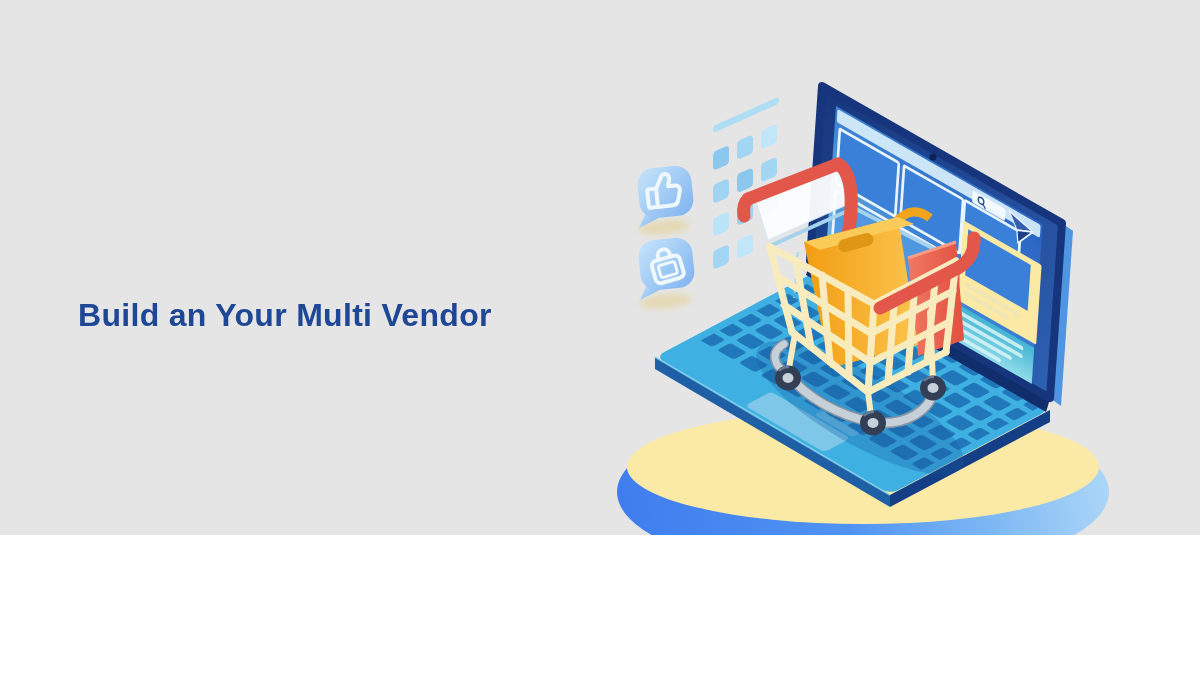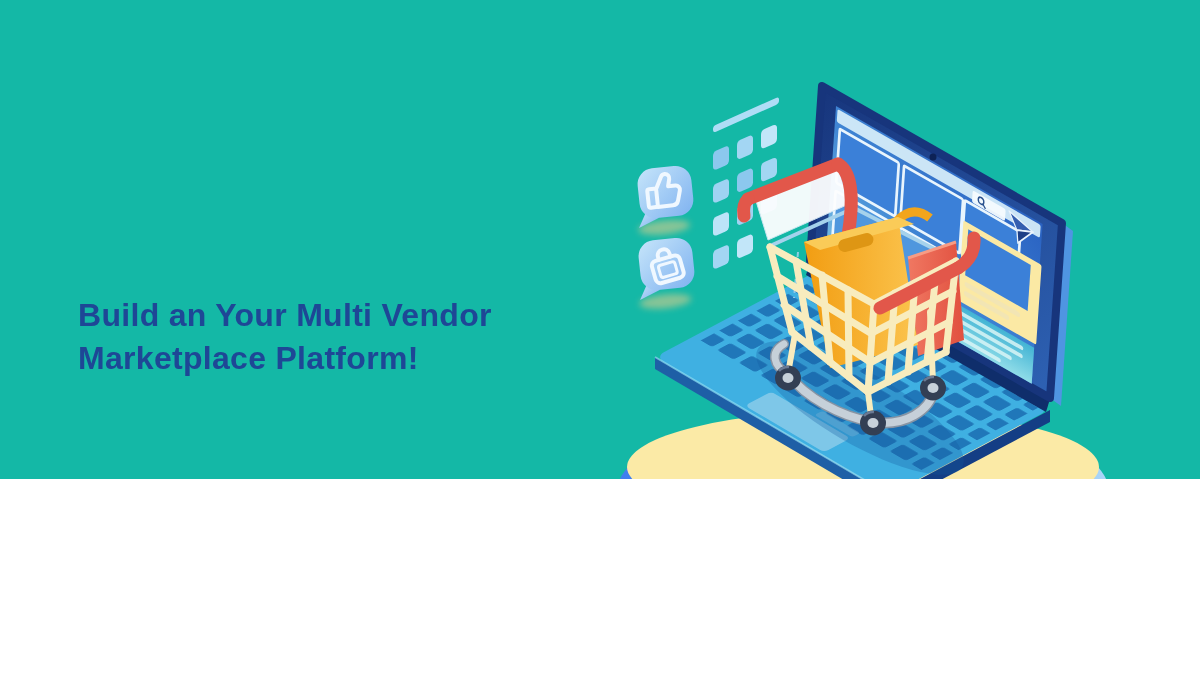--- a/index.html
+++ b/index.html
@@ -1,19 +1,19 @@
 <!DOCTYPE html>
 <html><head>
 <meta charset="utf-8">
 <style>
   html,body{margin:0;padding:0;}
   .stage{
     position:relative;
-    width:1200px;height:479px;
-    background:#14b8a6;
+    width:1200px;height:535px;
+    background:#e5e5e5;
     overflow:hidden;
     font-family:"Liberation Sans", sans-serif;
   }
   .headline{
     position:absolute;
     left:78px;top:294px;
     font-size:32px;
     line-height:43px;
     font-weight:bold;
     letter-spacing:.3px;
@@ -24,21 +24,20 @@
     left:0;top:0;
   }
 </style>
 </head>
 <body>
 
 <div class="stage">
 
   <div class="headline">
     <div>Build an Your Multi Vendor</div>
-    <div>Marketplace Platform!</div>
   </div>
 
   <svg class="illustration" width="1200" height="675" viewBox="0 0 1200 675">
     <defs>
       <linearGradient id="gradRing" gradientUnits="userSpaceOnUse" x1="617" y1="500" x2="1109" y2="430">
         <stop offset="0" stop-color="#3F7DEE"></stop>
         <stop offset="0.45" stop-color="#4F93F2"></stop>
         <stop offset="0.75" stop-color="#7FB9F4"></stop>
         <stop offset="1" stop-color="#AFD8F8"></stop>
       </linearGradient>

